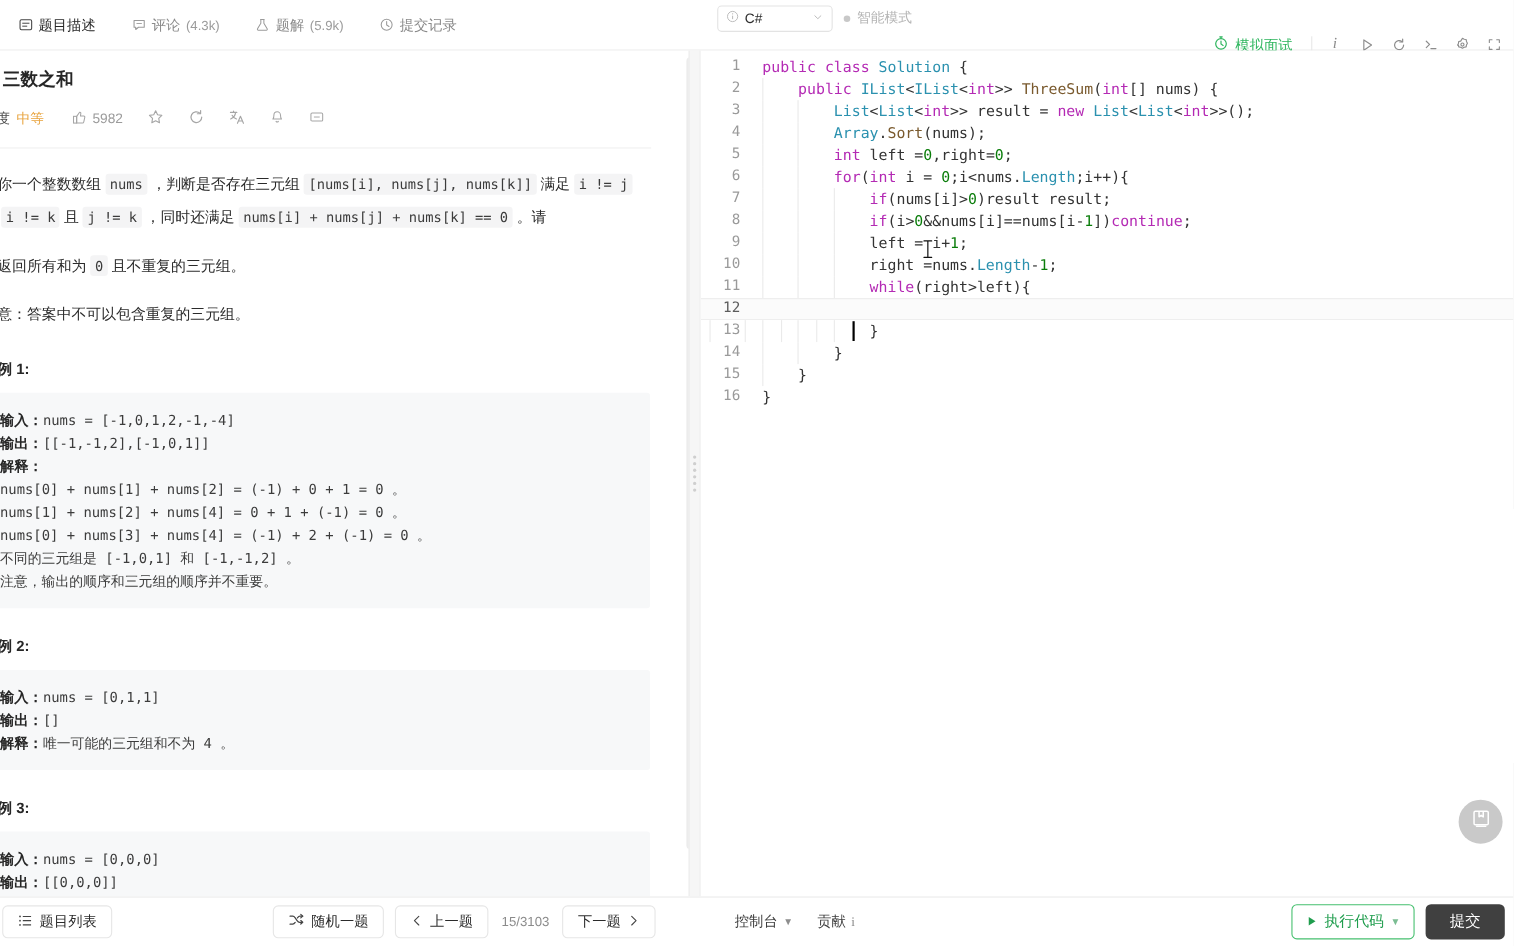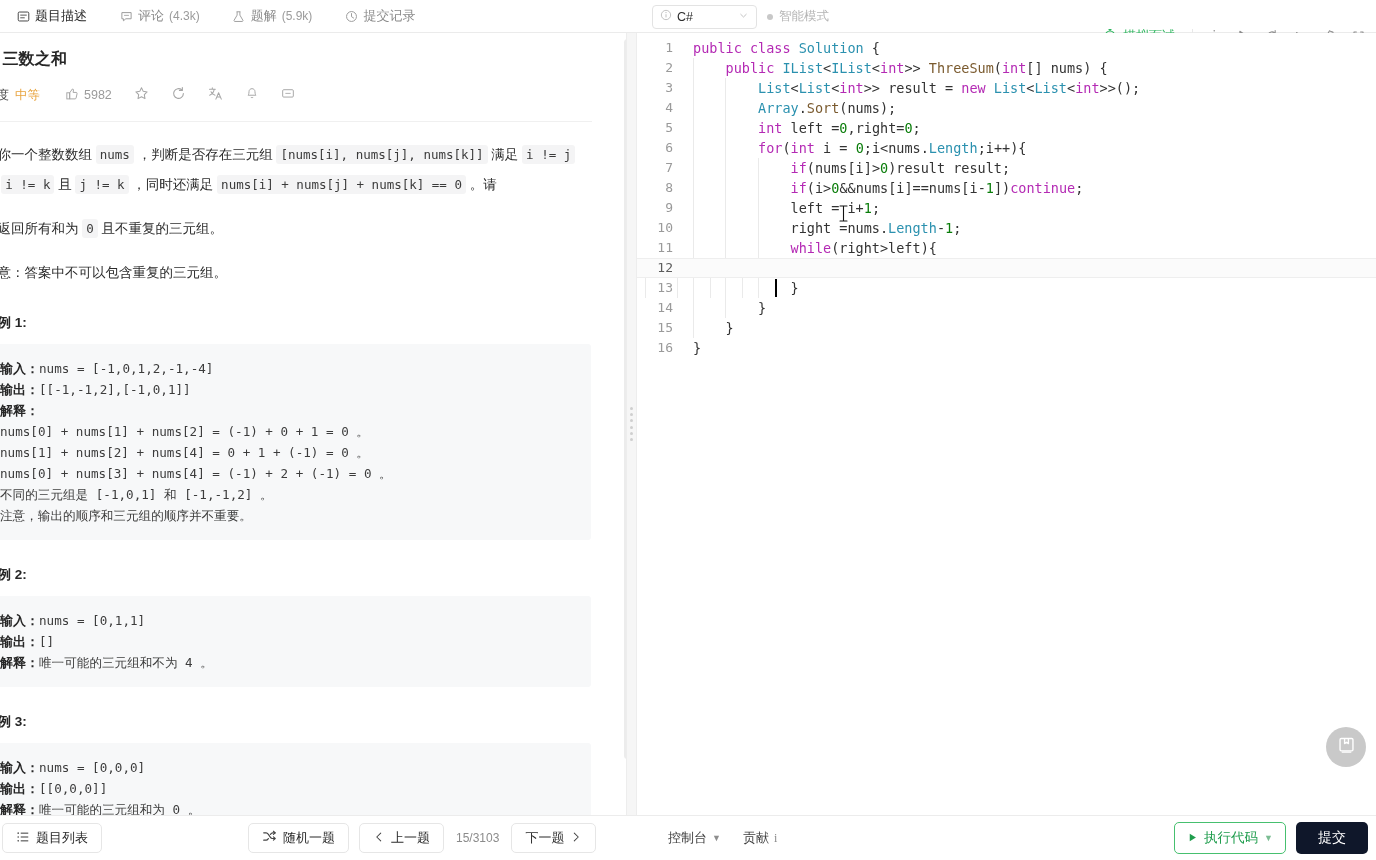--- a/index.html
+++ b/index.html
@@ -7,21 +7,21 @@
     width: 1376px; height: 860px;
     overflow: hidden;
     background: #ffffff;
     font-family: "Liberation Sans", "DejaVu Sans", sans-serif;
     -webkit-font-smoothing: antialiased;
   }
   .app { position: relative; width: 1376px; height: 860px; display: flex; flex-direction: column; background:#f0f0f0; }
 
   
   .topbar {
-    height: 33px; min-height: 33px; background: #fff;
+    height: 46px; min-height: 33px; background: #fff;
     display: flex; align-items: stretch;
     border-bottom: 1px solid #ebebeb;
     position: relative;
   }
   .tabs-left { display: flex; align-items: stretch; }
   .tab {
     display: flex; align-items: center; gap: 5px;
     padding: 0 16px; font-size: 13px; color: #8a8a8a;
     cursor: pointer; white-space: nowrap; position: relative;
   }
@@ -166,21 +166,21 @@
   .lnk { display: flex; align-items: center; gap: 5px; font-size: 13px; color: #3c3c3c; cursor: pointer; }
   .bright { position: absolute; right: 8px; display: flex; align-items: center; gap: 10px; }
   .runbtn {
     display: inline-flex; align-items: center; gap: 6px;
     height: 32px; padding: 0 12px; border: 1px solid #46c06f; border-radius: 5px;
     background: #fff; color: #1f9d4d; font-size: 13.5px; cursor: pointer;
   }
   .subbtn {
     display: inline-flex; align-items: center; justify-content:center;
     height: 32px; padding: 0 22px; border-radius: 5px;
-    background: #0f172a; color: #fff; font-size: 14px; cursor: pointer; border:none;
+    background: #404040; color: #fff; font-size: 14px; cursor: pointer; border:none;
   }
   .caret-dn { font-size: 9px; color: #8e8e8e; }
 </style>
 </head>
 <body>
 
 <div class="app">
 
   <div class="topbar">
     <div class="tabs-left">

